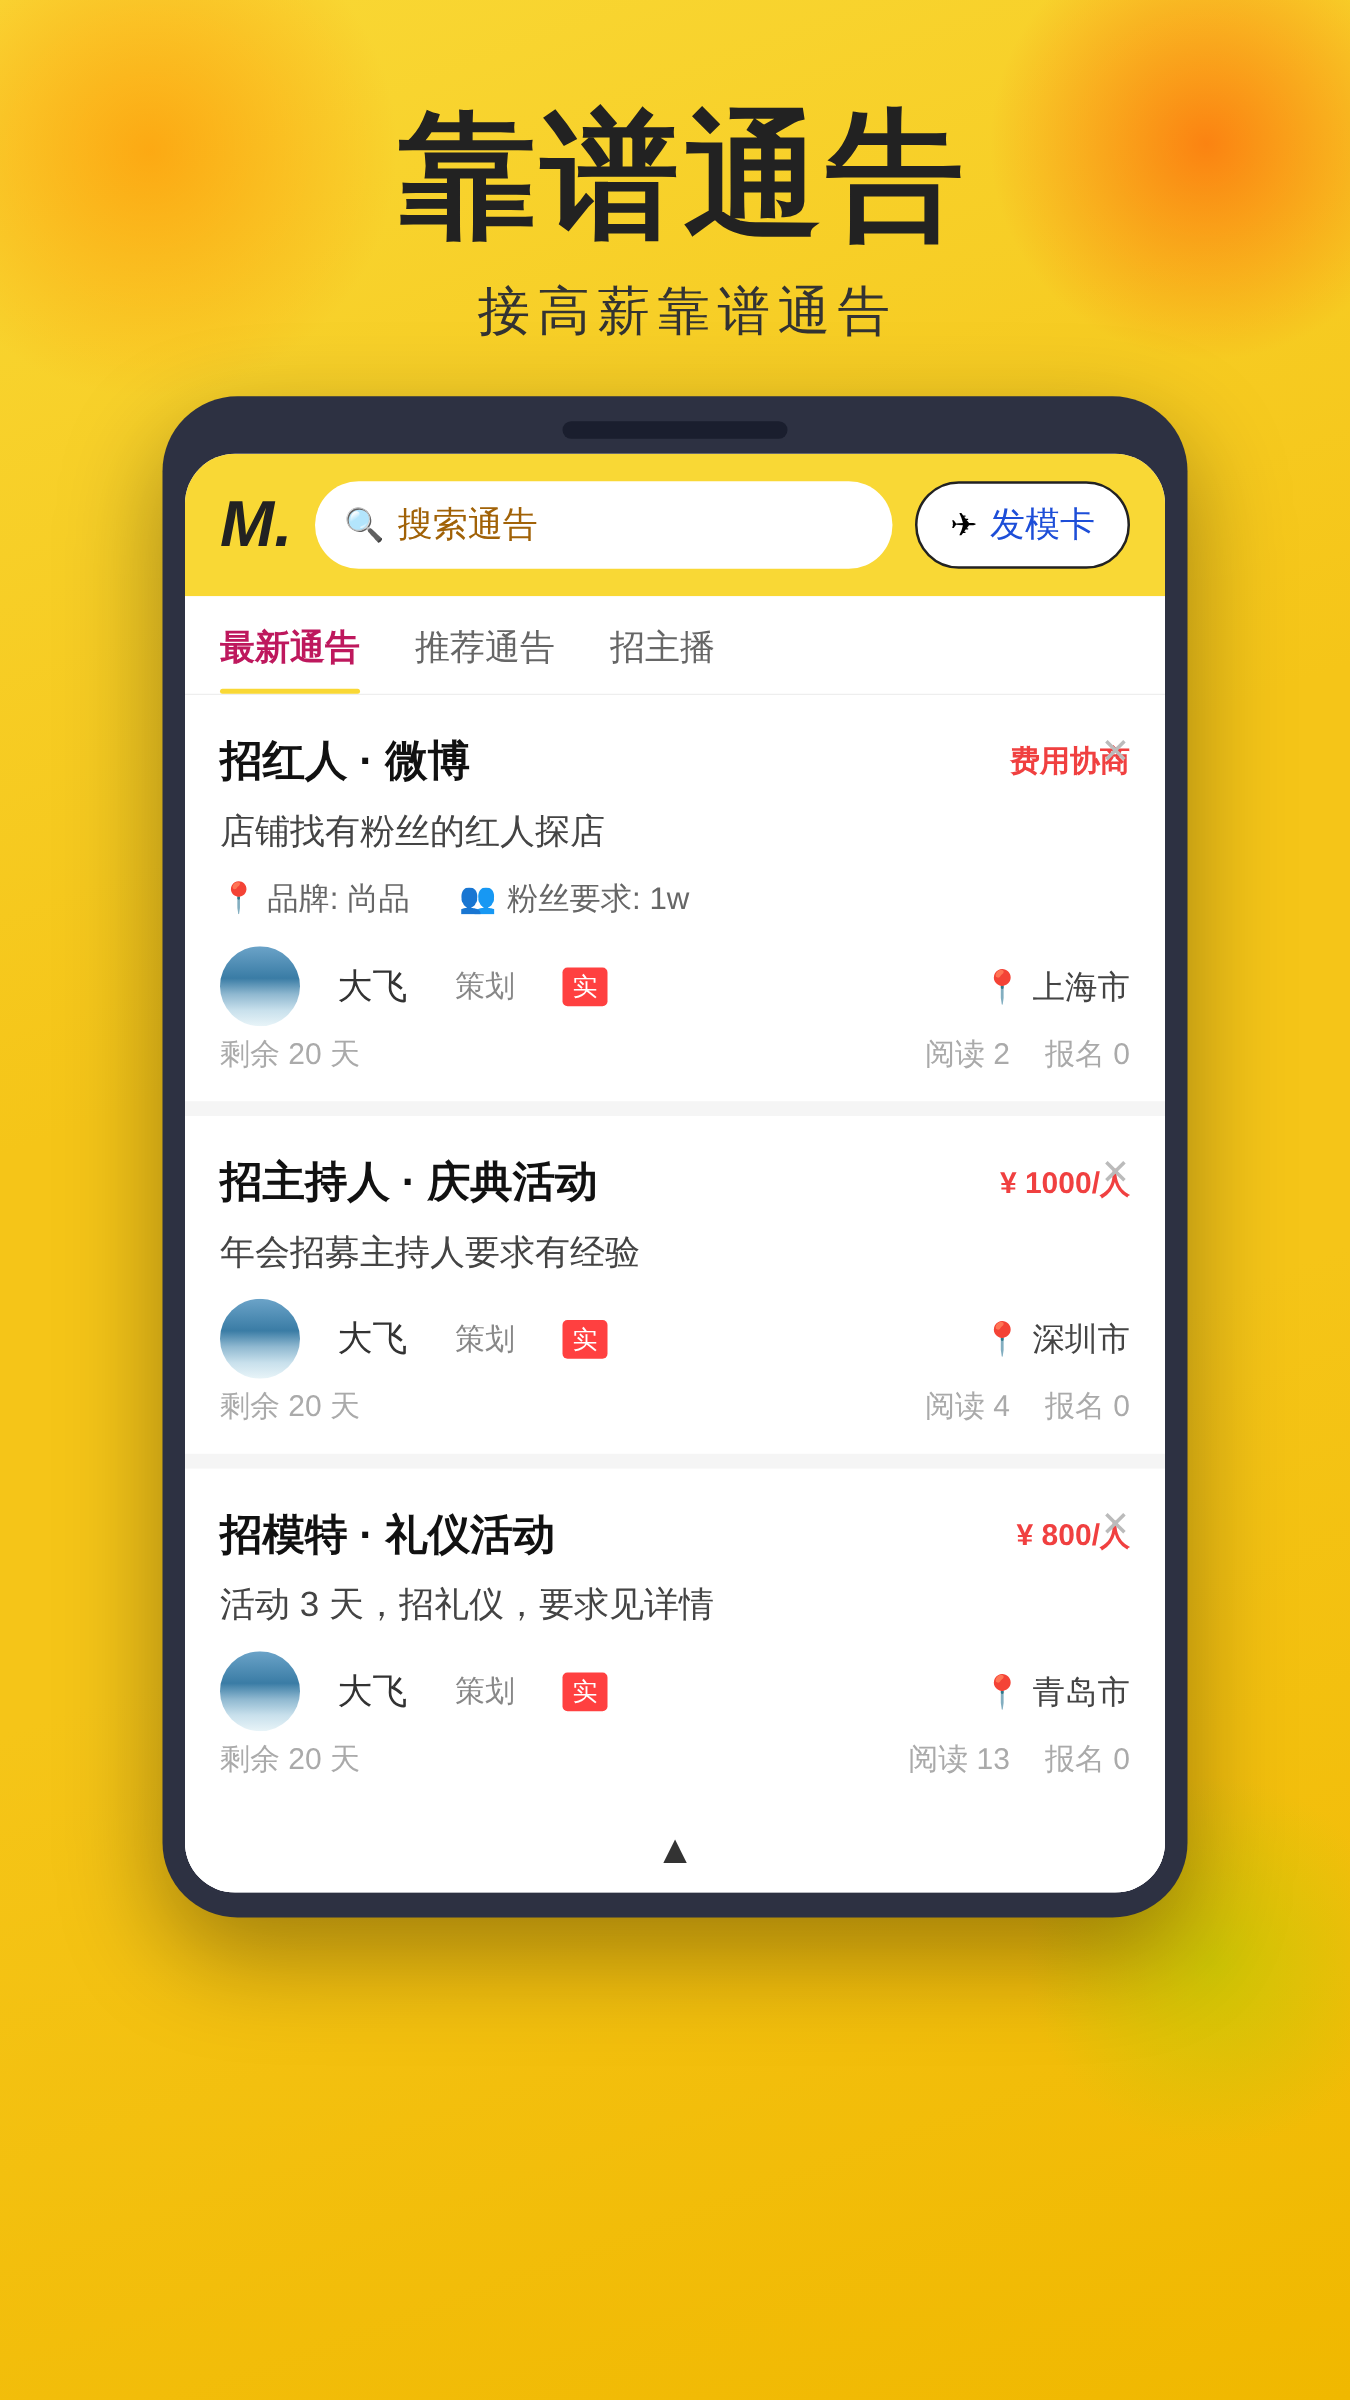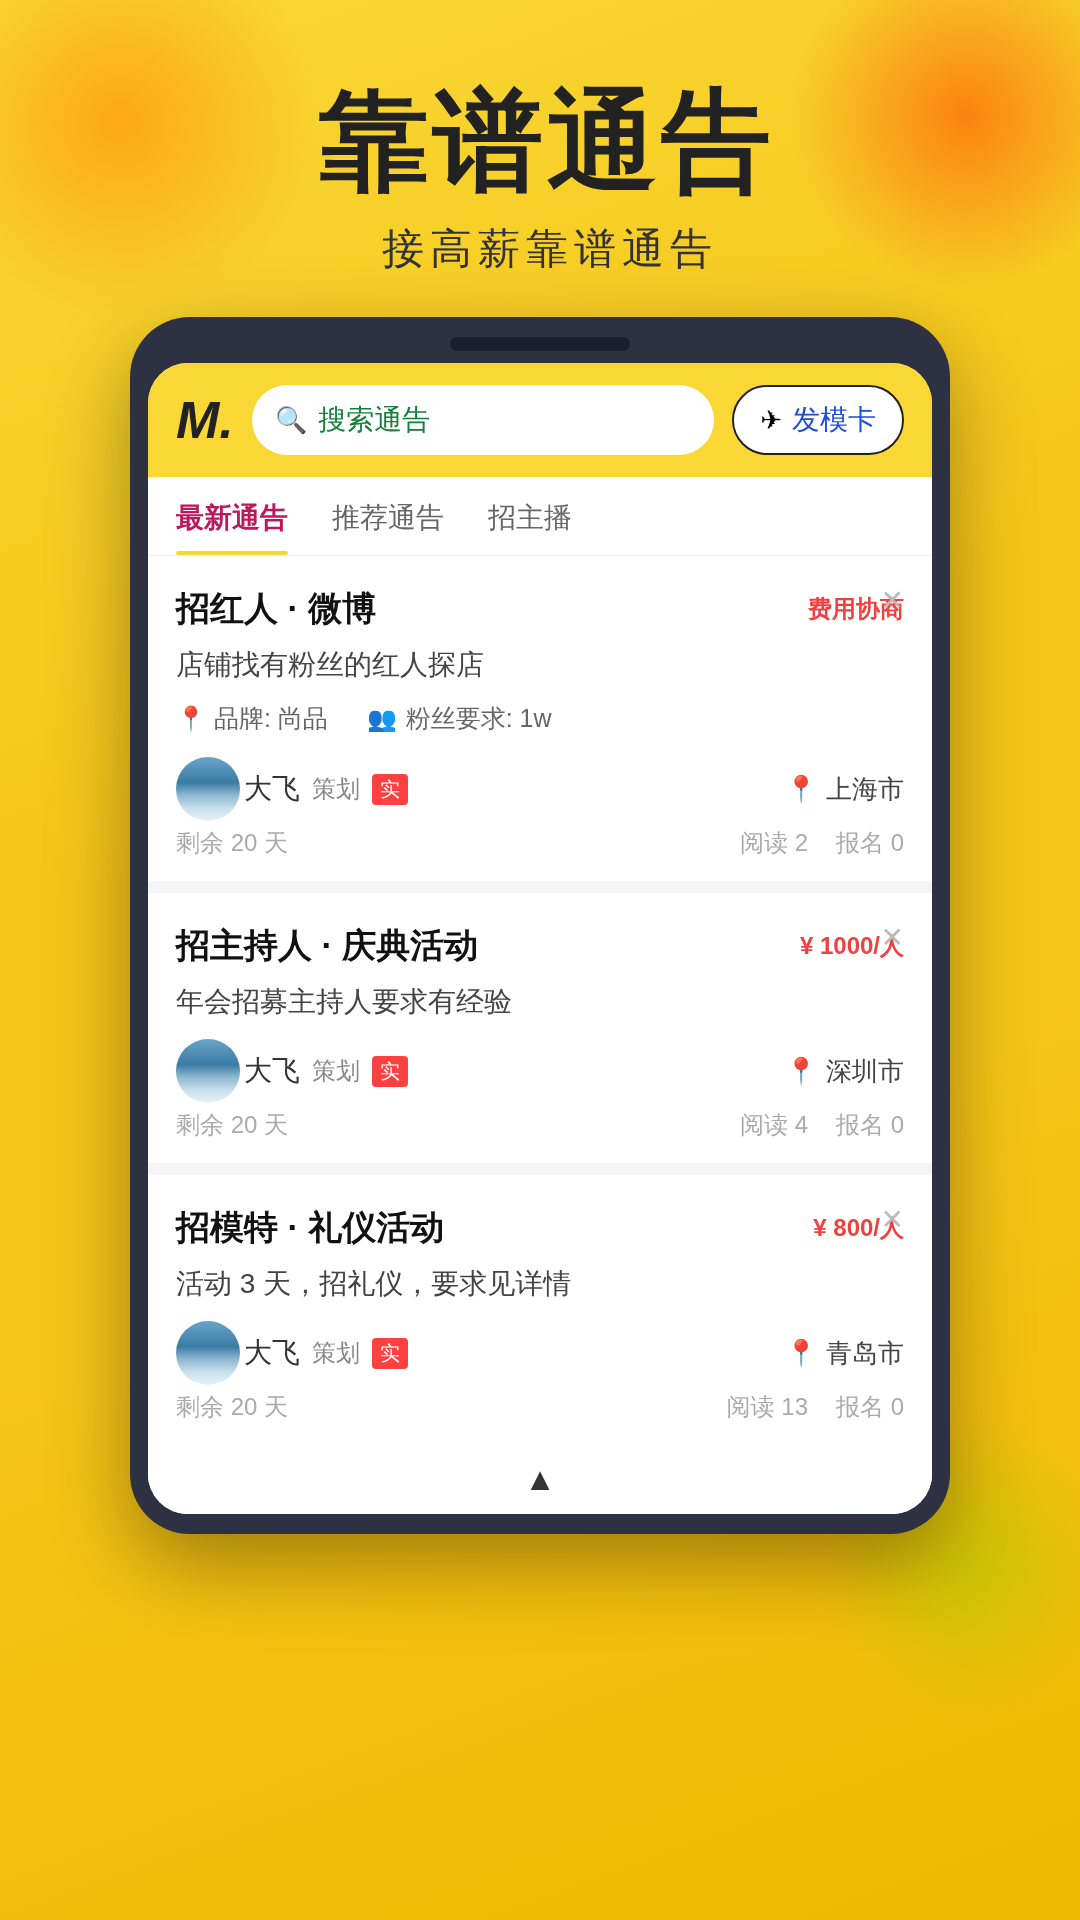--- a/index.html
+++ b/index.html
@@ -121,21 +121,21 @@
       padding: 16px 24px;
       display: flex;
       align-items: center;
       gap: 10px;
     }
     .search-icon-inner {
       color: #aaa;
       font-size: 26px;
     }
     .search-placeholder {
-      color: #15803d;
+      color: #a16207;
       font-size: 28px;
     }
     .post-btn {
       background: white;
       border: 2.5px solid #222;
       border-radius: 40px;
       padding: 14px 26px;
       display: flex;
       align-items: center;
       gap: 10px;
@@ -239,21 +239,21 @@
       color: #888;
     }
     .card-footer {
       display: flex;
       align-items: center;
       justify-content: space-between;
     }
     .poster-info {
       display: flex;
       align-items: center;
-      gap: 4px;
+      gap: 30px;
     }
     .avatar {
       width: 64px;
       height: 64px;
       border-radius: 50%;
       overflow: hidden;
       background: linear-gradient(135deg, #87ceeb, #4682b4);
       flex-shrink: 0;
       display: flex;
       align-items: flex-end;

